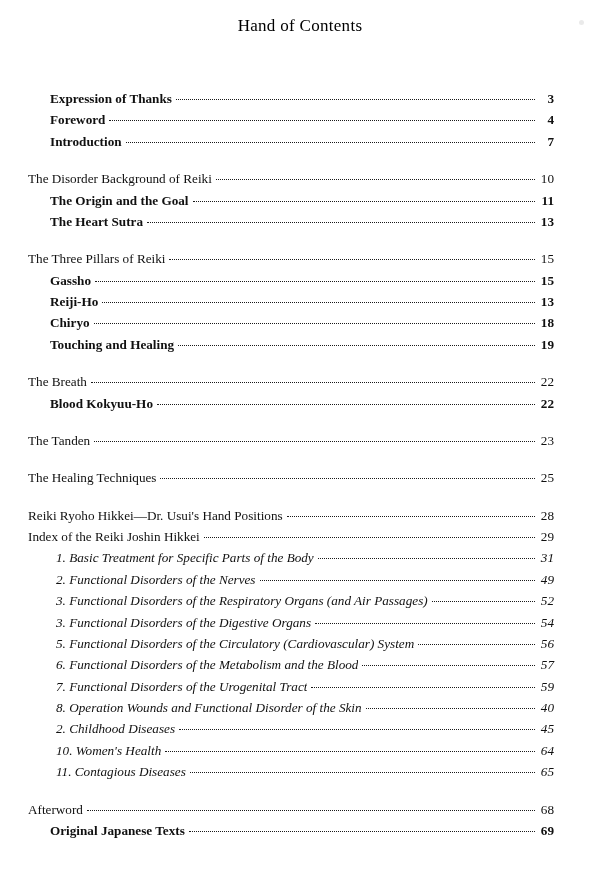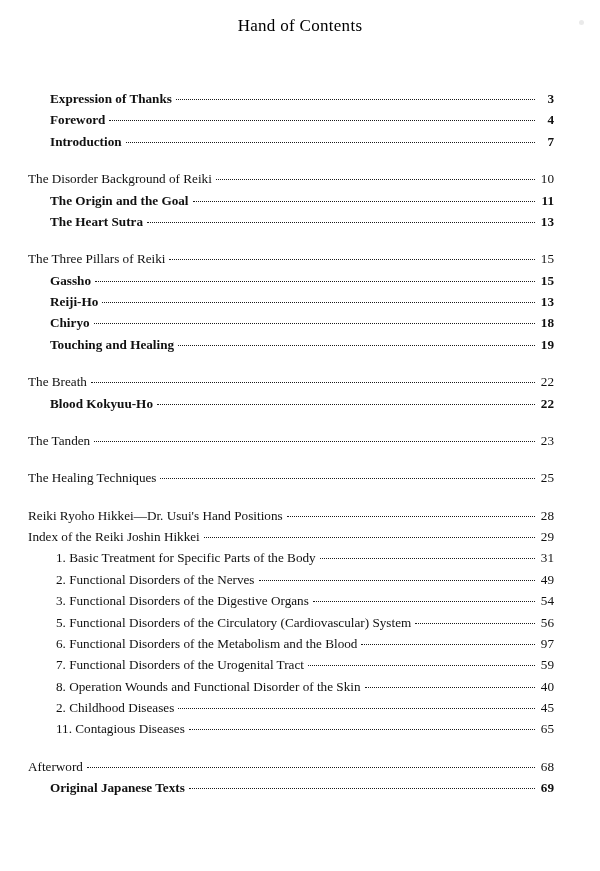--- a/index.html
+++ b/index.html
@@ -57,21 +57,21 @@
     height: 0;
   }
   .entry .pagenum {
     flex: 0 0 auto;
     text-align: right;
     min-width: 16px;
   }
   
   .lvl0 { padding-left: 0; }
   .lvl1 { padding-left: 22px; font-weight: bold; }
-  .lvl2 { padding-left: 28px; }
+  .lvl2 { padding-left: 28px; font-style: italic; }
   .page-edge-mark {
     position: absolute;
     top: 4px;
     right: 16px;
     width: 5px;
     height: 5px;
     background: #d8d8d8;
     border-radius: 50%;
     opacity: 0.55;
   }
@@ -185,48 +185,58 @@
           <span class="label">1. Basic Treatment for Specific Parts of the Body</span>
           <span class="leader"></span>
           <span class="pagenum">31</span>
         </div>
         <div class="entry lvl2">
           <span class="label">2. Functional Disorders of the Nerves</span>
           <span class="leader"></span>
           <span class="pagenum">49</span>
         </div>
         <div class="entry lvl2">
+          <span class="label">3. Functional Disorders of the Respiratory Organs (and Air Passages)</span>
+          <span class="leader"></span>
+          <span class="pagenum">52</span>
+        </div>
+        <div class="entry lvl2">
           <span class="label">3. Functional Disorders of the Digestive Organs</span>
           <span class="leader"></span>
           <span class="pagenum">54</span>
         </div>
         <div class="entry lvl2">
           <span class="label">5. Functional Disorders of the Circulatory (Cardiovascular) System</span>
           <span class="leader"></span>
           <span class="pagenum">56</span>
         </div>
         <div class="entry lvl2">
           <span class="label">6. Functional Disorders of the Metabolism and the Blood</span>
           <span class="leader"></span>
-          <span class="pagenum">97</span>
+          <span class="pagenum">57</span>
         </div>
         <div class="entry lvl2">
           <span class="label">7. Functional Disorders of the Urogenital Tract</span>
           <span class="leader"></span>
           <span class="pagenum">59</span>
         </div>
         <div class="entry lvl2">
           <span class="label">8. Operation Wounds and Functional Disorder of the Skin</span>
           <span class="leader"></span>
           <span class="pagenum">40</span>
         </div>
         <div class="entry lvl2">
           <span class="label">2. Childhood Diseases</span>
           <span class="leader"></span>
           <span class="pagenum">45</span>
+        </div>
+        <div class="entry lvl2">
+          <span class="label">10. Women's Health</span>
+          <span class="leader"></span>
+          <span class="pagenum">64</span>
         </div>
         <div class="entry lvl2">
           <span class="label">11. Contagious Diseases</span>
           <span class="leader"></span>
           <span class="pagenum">65</span>
         </div>
       </div>
       <div class="group">
         <div class="entry lvl0">
           <span class="label">Afterword</span>

